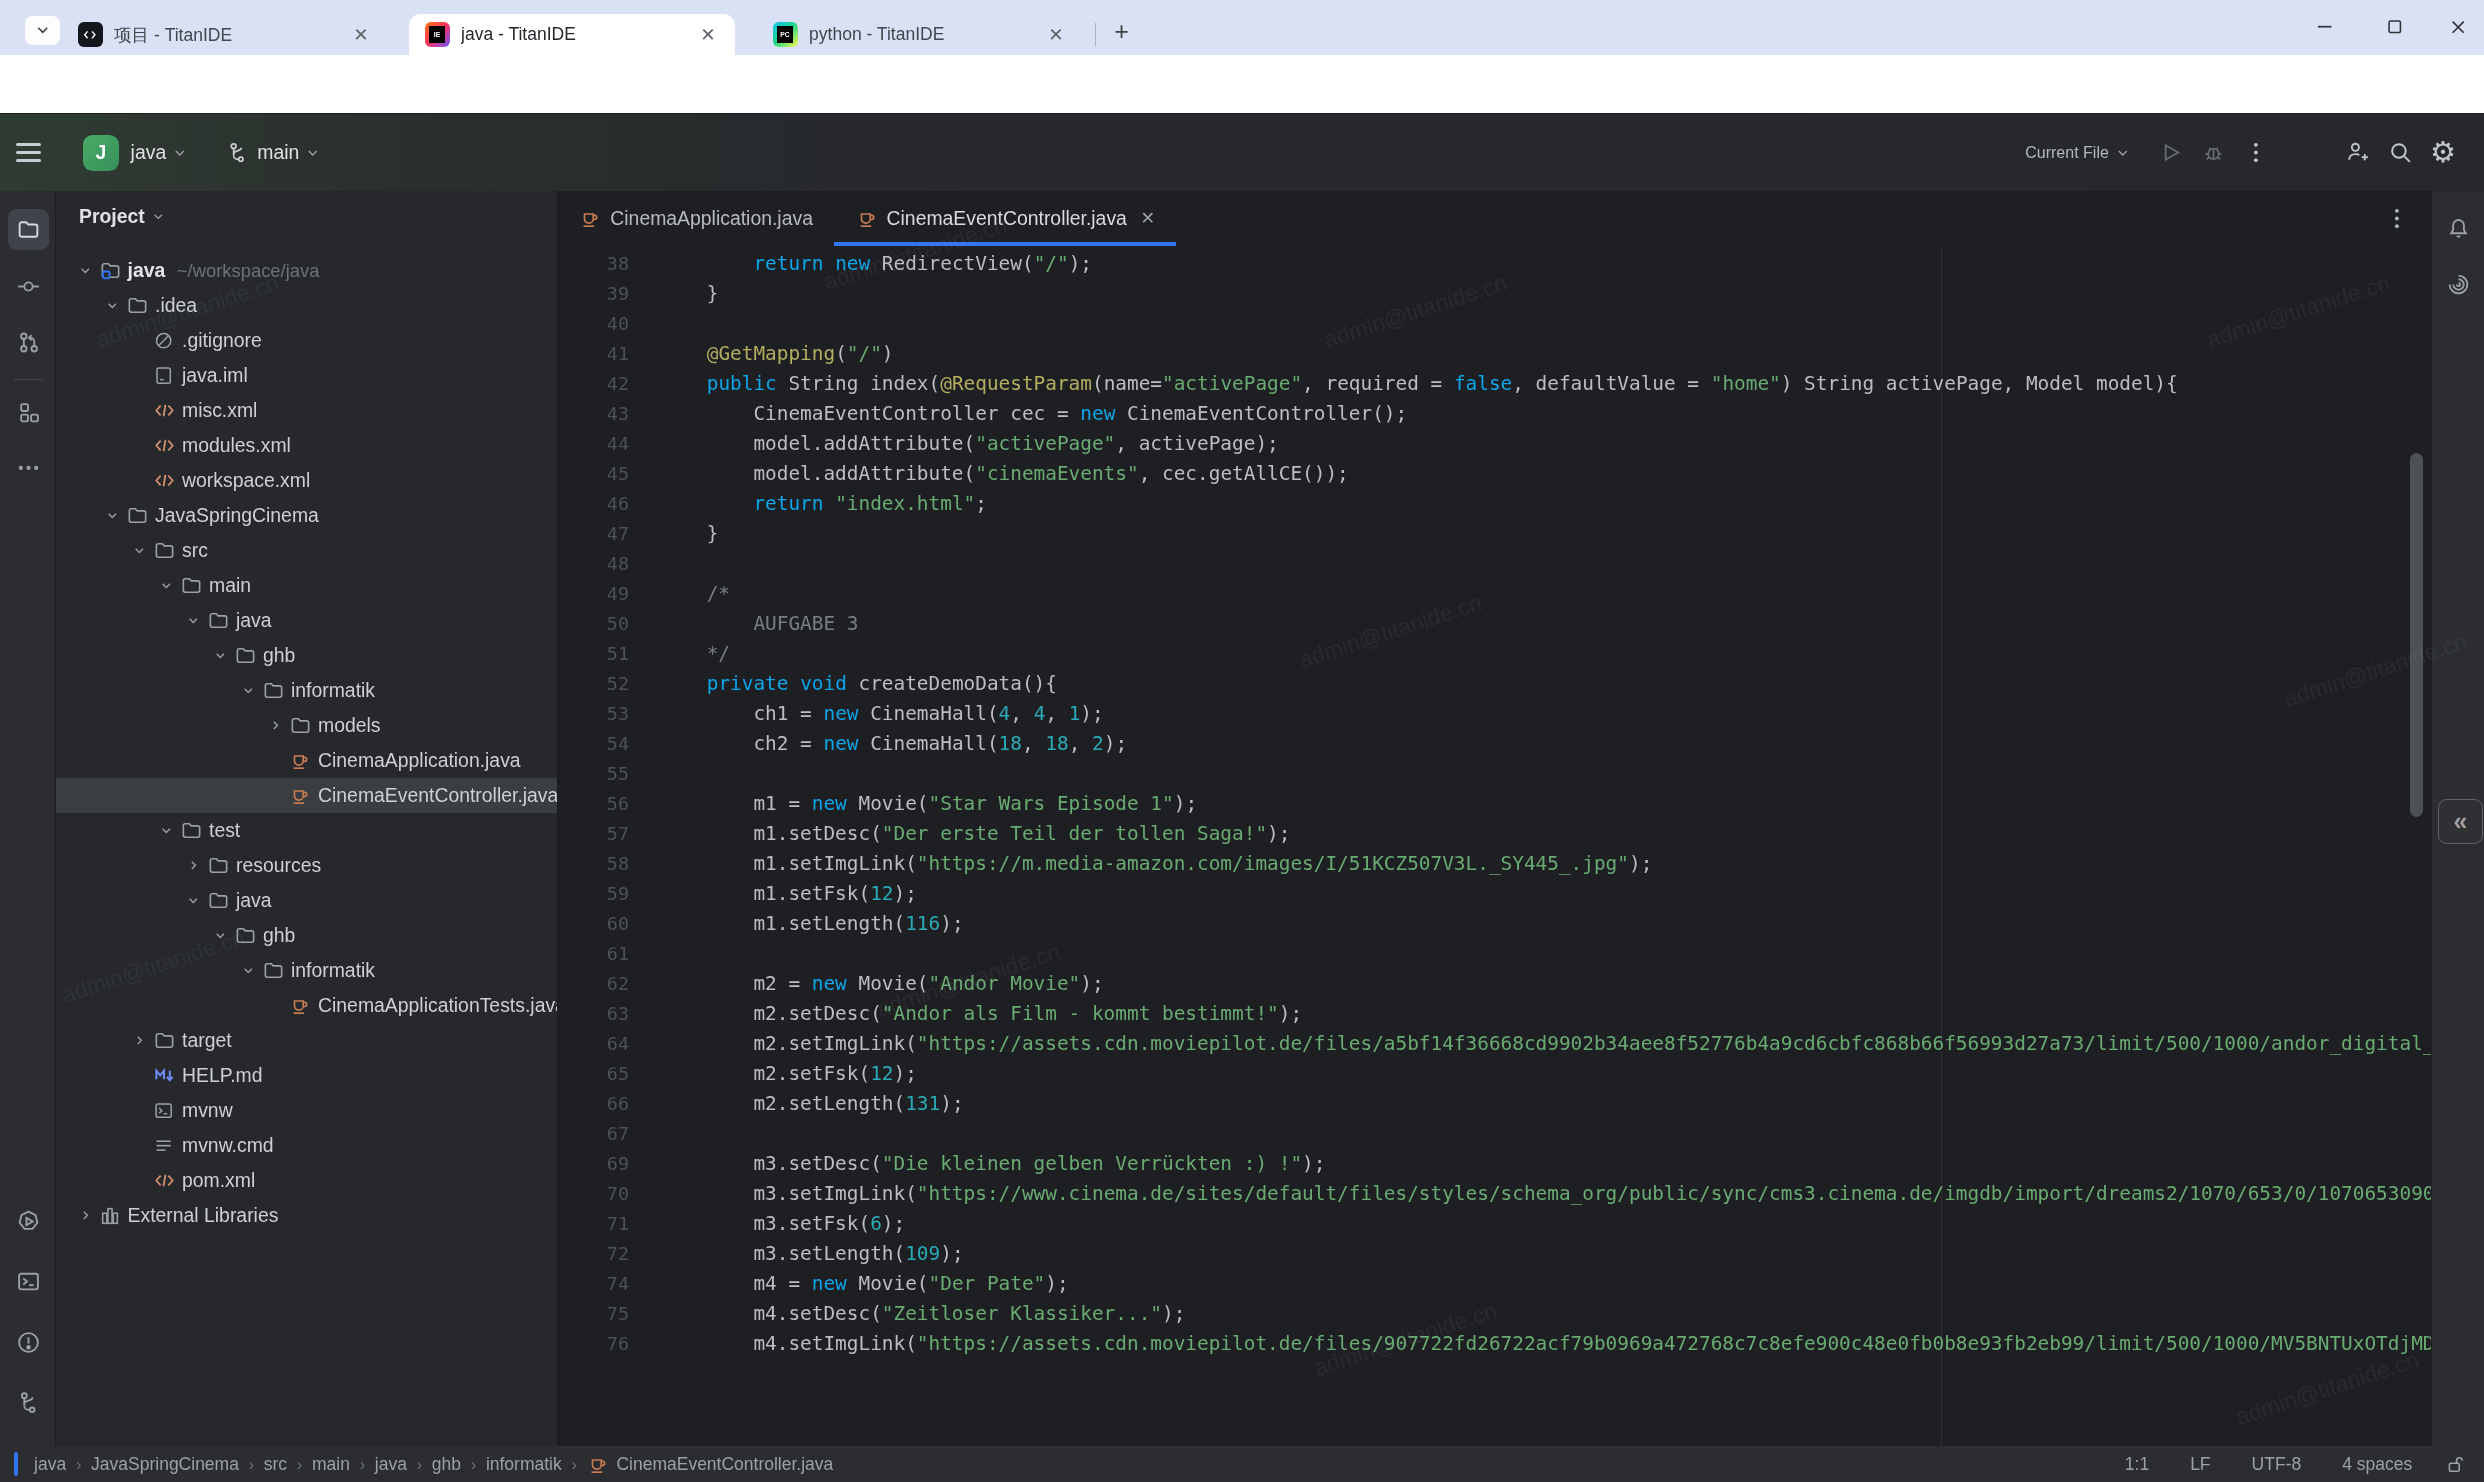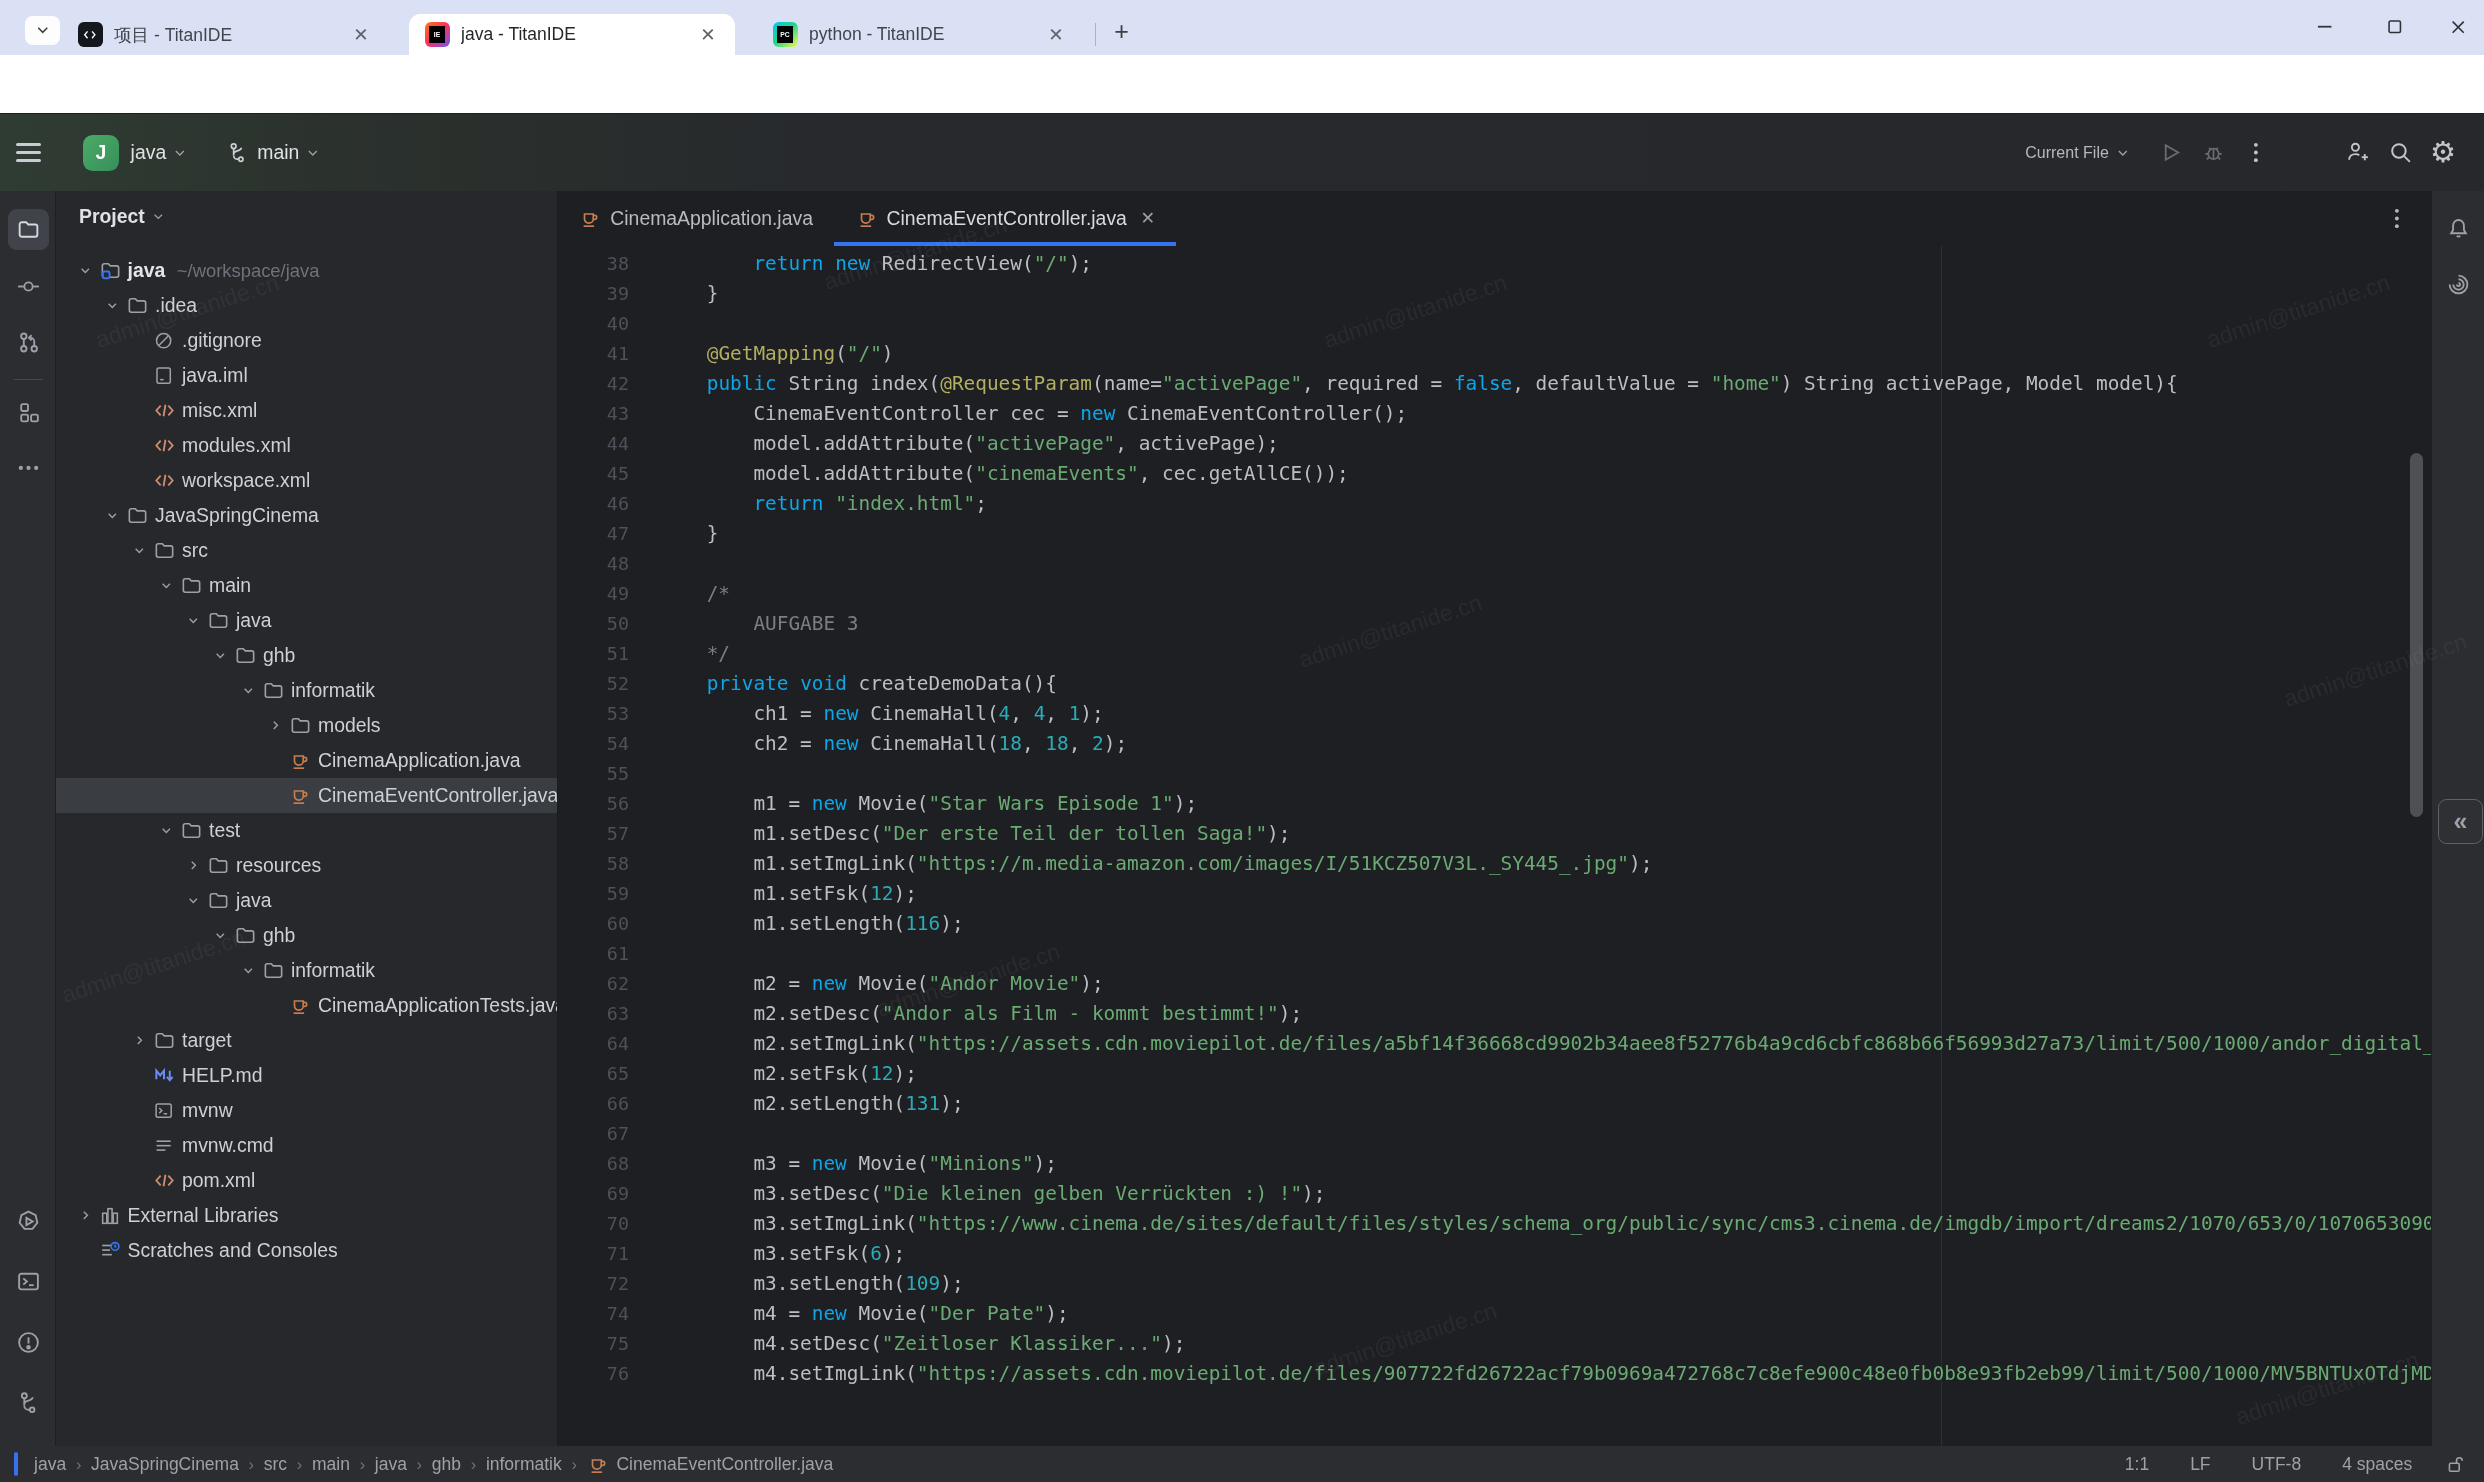--- a/index.html
+++ b/index.html
@@ -753,33 +753,20 @@
               </div>
               <div class="ticon">
                 <svg width="22" height="22" viewBox="0 0 24 24" fill="none" stroke="#9da0a8" stroke-width="1.7">
                   <rect x="4" y="9" width="4.5" height="11"></rect>
                   <rect x="9.75" y="4" width="4.5" height="16"></rect>
                   <rect x="15.5" y="9" width="4.5" height="11"></rect>
                 </svg>
               </div>
               <div class="tlabel">External Libraries</div>
             </div>
-            <div class="tree-row" style="padding-left: 15.5px;">
-              <div class="tw"></div>
-              <div class="ticon">
-                <svg width="22" height="22" viewBox="0 0 24 24" fill="none" stroke="#9da0a8" stroke-width="1.8">
-                  <line x1="3.5" y1="6" x2="14" y2="6"></line>
-                  <line x1="3.5" y1="11" x2="12" y2="11"></line>
-                  <line x1="3.5" y1="16" x2="14" y2="16"></line>
-                  <circle cx="17.5" cy="7" r="4.2" fill="#26282b" stroke="#3574f0"></circle>
-                  <polyline points="17.5,5 17.5,7.3 19,7.3" stroke="#3574f0"></polyline>
-                </svg>
-              </div>
-              <div class="tlabel">Scratches and Consoles</div>
-            </div>
           </div>
       </div>
 
       <div class="editor">
         <div class="etabs" id="etabs">
             <div class="etab">
               <div class="ticon">
                 <svg width="22" height="22" viewBox="0 0 24 24" fill="none" stroke="#c77d52" stroke-width="1.8">
                   <path d="M6 6.5h9.5V12a4.5 4.5 0 0 1-4.5 4.5h-.5A4.5 4.5 0 0 1 6 12z"></path>
                   <path d="M15.5 8h1.6a2.2 2.2 0 0 1 0 4.4h-1.6"></path>
@@ -833,21 +820,20 @@
               <div class="code-line"><span class="line-num">58</span><span class="line-text"><span class="tok-p">        m1.setImgLink(</span><span class="tok-s">"https://m.media-amazon.com/images/I/51KCZ507V3L._SY445_.jpg"</span><span class="tok-p">);</span></span></div>
               <div class="code-line"><span class="line-num">59</span><span class="line-text"><span class="tok-p">        m1.setFsk(</span><span class="tok-n">12</span><span class="tok-p">);</span></span></div>
               <div class="code-line"><span class="line-num">60</span><span class="line-text"><span class="tok-p">        m1.setLength(</span><span class="tok-n">116</span><span class="tok-p">);</span></span></div>
               <div class="code-line"><span class="line-num">61</span><span class="line-text"></span></div>
               <div class="code-line"><span class="line-num">62</span><span class="line-text"><span class="tok-p">        m2 = </span><span class="tok-k">new</span><span class="tok-p"> Movie(</span><span class="tok-s">"Andor Movie"</span><span class="tok-p">);</span></span></div>
               <div class="code-line"><span class="line-num">63</span><span class="line-text"><span class="tok-p">        m2.setDesc(</span><span class="tok-s">"Andor als Film - kommt bestimmt!"</span><span class="tok-p">);</span></span></div>
               <div class="code-line"><span class="line-num">64</span><span class="line-text"><span class="tok-p">        m2.setImgLink(</span><span class="tok-s">"https://assets.cdn.moviepilot.de/files/a5bf14f36668cd9902b34aee8f52776b4a9cd6cbfc868b66f56993d27a73/limit/500/1000/andor_digital_keyart_payof</span></span></div>
               <div class="code-line"><span class="line-num">65</span><span class="line-text"><span class="tok-p">        m2.setFsk(</span><span class="tok-n">12</span><span class="tok-p">);</span></span></div>
               <div class="code-line"><span class="line-num">66</span><span class="line-text"><span class="tok-p">        m2.setLength(</span><span class="tok-n">131</span><span class="tok-p">);</span></span></div>
               <div class="code-line"><span class="line-num">67</span><span class="line-text"></span></div>
-              <div class="code-line"><span class="line-num">68</span><span class="line-text"><span class="tok-p">        m3 = </span><span class="tok-k">new</span><span class="tok-p"> Movie(</span><span class="tok-s">"Minions"</span><span class="tok-p">);</span></span></div>
               <div class="code-line"><span class="line-num">69</span><span class="line-text"><span class="tok-p">        m3.setDesc(</span><span class="tok-s">"Die kleinen gelben Verrückten :) !"</span><span class="tok-p">);</span></span></div>
               <div class="code-line"><span class="line-num">70</span><span class="line-text"><span class="tok-p">        m3.setImgLink(</span><span class="tok-s">"https://www.cinema.de/sites/default/files/styles/schema_org/public/sync/cms3.cinema.de/imgdb/import/dreams2/1070/653/0/107065309016.jpg?itok=u</span></span></div>
               <div class="code-line"><span class="line-num">71</span><span class="line-text"><span class="tok-p">        m3.setFsk(</span><span class="tok-n">6</span><span class="tok-p">);</span></span></div>
               <div class="code-line"><span class="line-num">72</span><span class="line-text"><span class="tok-p">        m3.setLength(</span><span class="tok-n">109</span><span class="tok-p">);</span></span></div>
               <div class="code-line"><span class="line-num">74</span><span class="line-text"><span class="tok-p">        m4 = </span><span class="tok-k">new</span><span class="tok-p"> Movie(</span><span class="tok-s">"Der Pate"</span><span class="tok-p">);</span></span></div>
               <div class="code-line"><span class="line-num">75</span><span class="line-text"><span class="tok-p">        m4.setDesc(</span><span class="tok-s">"Zeitloser Klassiker..."</span><span class="tok-p">);</span></span></div>
               <div class="code-line"><span class="line-num">76</span><span class="line-text"><span class="tok-p">        m4.setImgLink(</span><span class="tok-s">"https://assets.cdn.moviepilot.de/files/907722fd26722acf79b0969a472768c7c8efe900c48e0fb0b8e93fb2eb99/limit/500/1000/MV5BNTUxOTdjMDMtMWY1MC00Mj</span></span></div>
             </div>
 
         </div>

